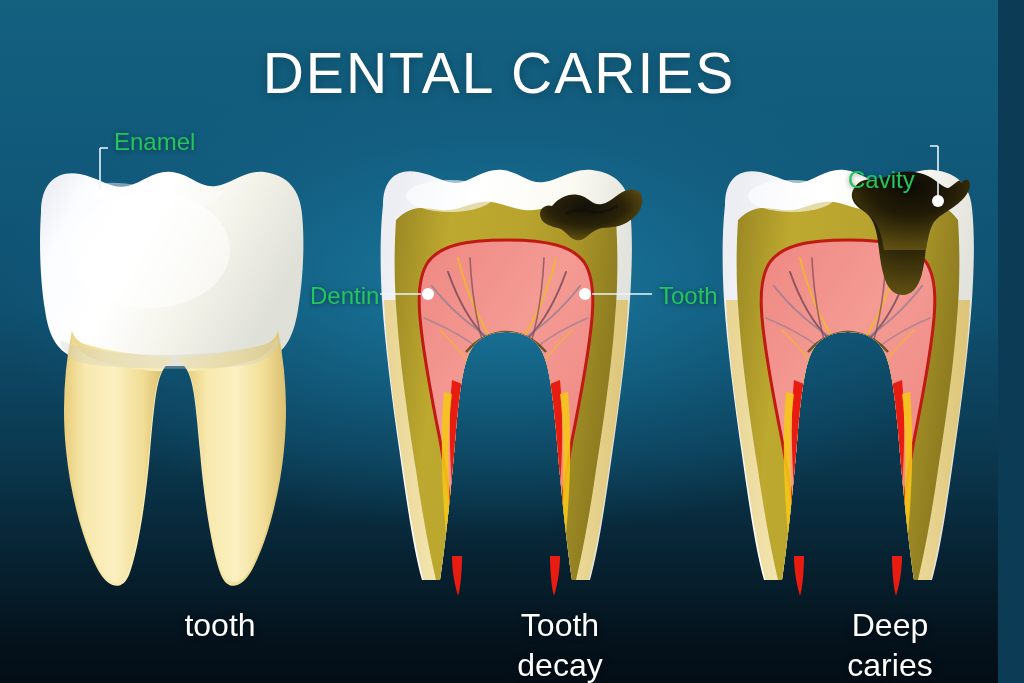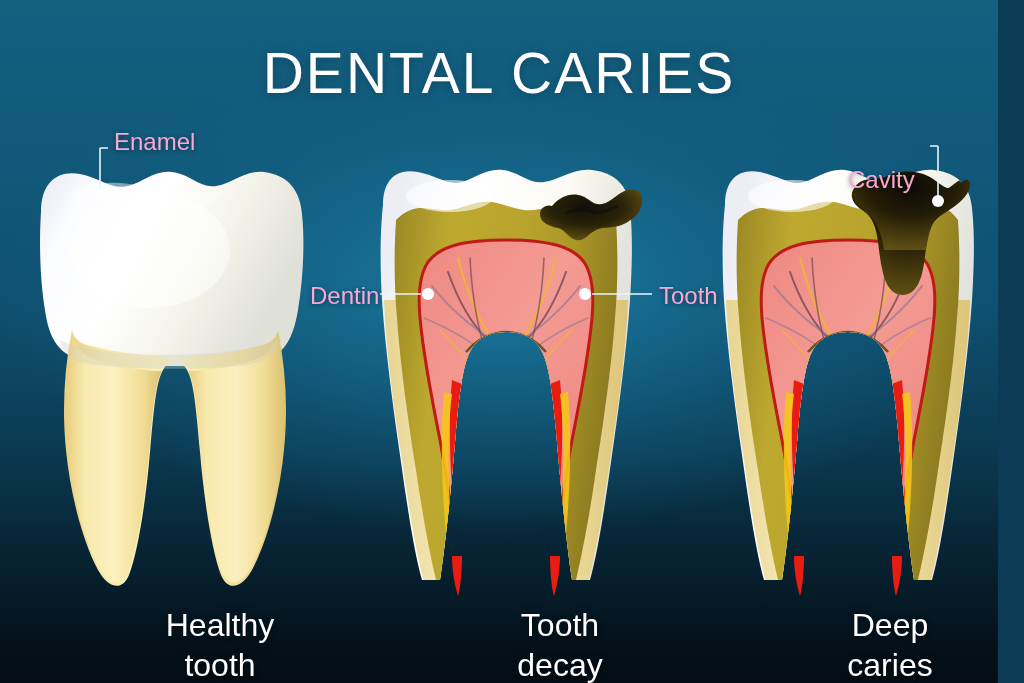--- a/index.html
+++ b/index.html
@@ -23,21 +23,21 @@
   .caption{
     position:absolute;text-align:center;color:#ffffff;
     font-size:32px;line-height:40px;font-weight:400;
     text-shadow:0 1px 6px rgba(0,0,0,0.5);
   }
   .cap1{left:60px;width:320px;top:605px;}
   .cap2{left:400px;width:320px;top:605px;}
   .cap3{left:740px;width:300px;top:605px;}
   .caption span{display:block;}
   .anno{
-    position:absolute;color:#f9a8d4;font-size:24px;font-weight:400;
+    position:absolute;color:#22c55e;font-size:24px;font-weight:400;
     text-shadow:0 1px 5px rgba(0,0,0,0.45);white-space:nowrap;
   }
   .anno-enamel{left:114px;top:128px;}
   .anno-dentin{left:310px;top:282px;text-align:right;}
   .anno-pulp{left:659px;top:282px;}
   .anno-cavity{left:848px;top:128px;margin-top:38px;}
   svg{position:absolute;left:0;top:0;}
   .leader{stroke:#eaf6fc;stroke-width:1.6;fill:none;}
   .dot{fill:#ffffff;}
 </style>
@@ -315,21 +315,20 @@
       <circle class="dot" cx="938" cy="201" r="6"></circle>
     </g>
   </svg>
 
   <div class="anno anno-enamel">Enamel</div>
   <div class="anno anno-dentin">Dentin</div>
   <div class="anno anno-pulp">Tooth</div>
   <div class="anno anno-cavity">Cavity</div>
 
   <div class="caption cap1">
-    <span>Healthy</span>
     <span>tooth</span>
   </div>
   <div class="caption cap2">
     <span>Tooth</span>
     <span>decay</span>
   </div>
   <div class="caption cap3">
     <span>Deep</span>
     <span>caries</span>
   </div>

